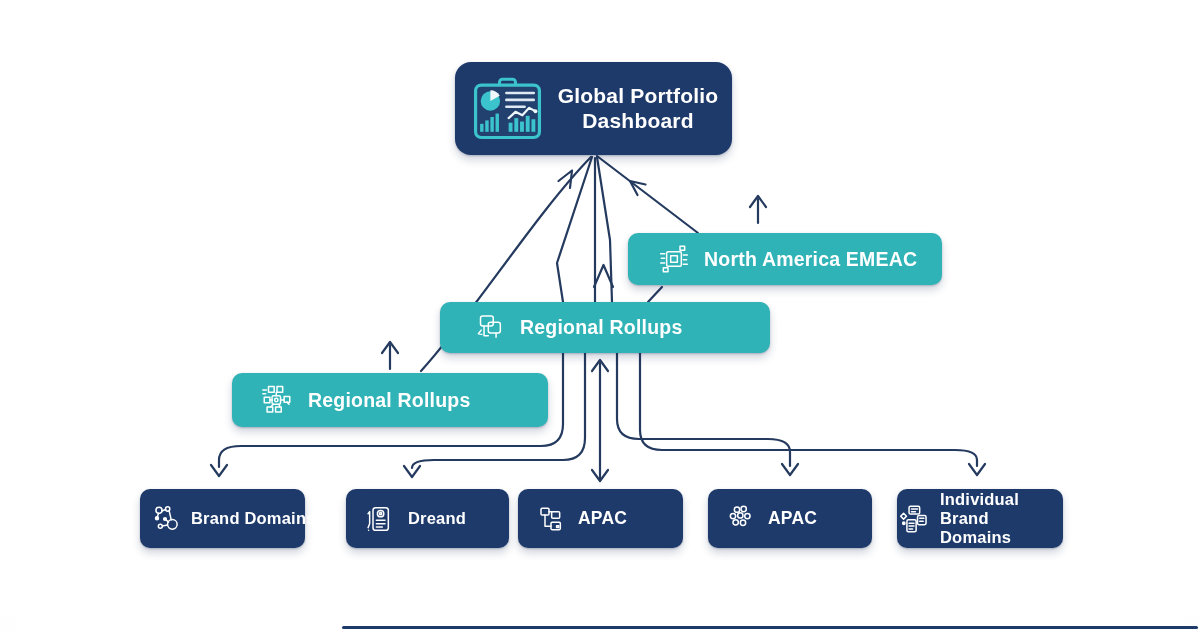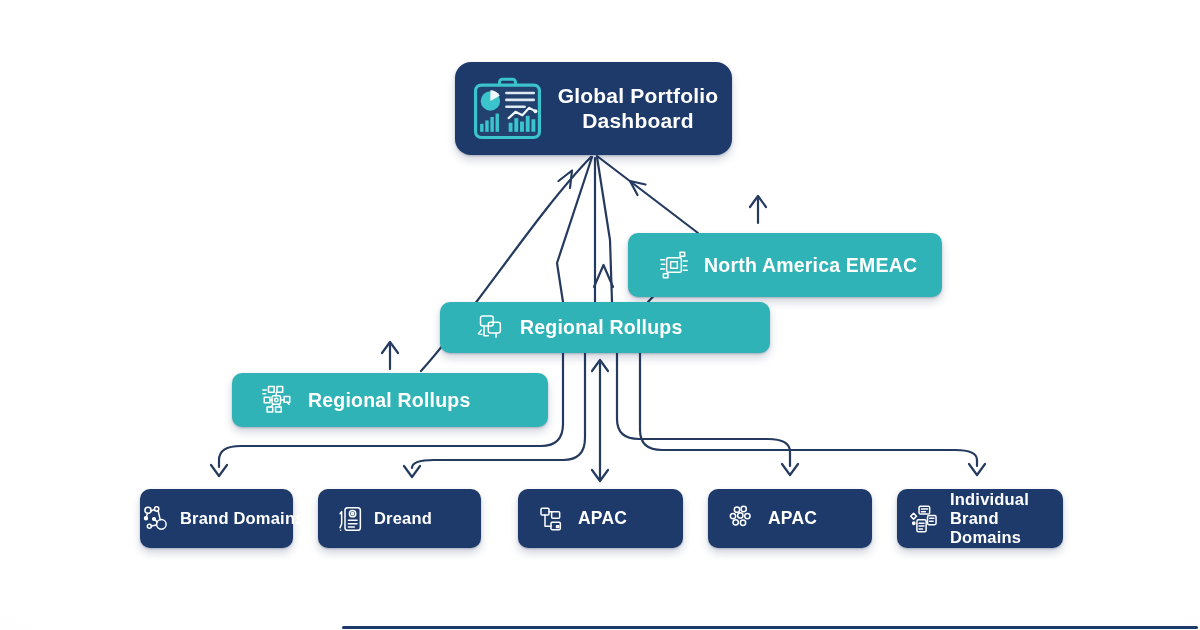--- a/index.html
+++ b/index.html
@@ -17,29 +17,29 @@
     box-sizing:border-box;
   }
   .navy{background:var(--navy,#1e3a6b);}
   .teal{background:var(--teal,#2fb3b6);}
   .node .label{white-space:nowrap;}
   .node .label.wrap{white-space:normal;line-height:1.15;}
   .ic{flex:0 0 auto;}
   .ic *{vector-effect:non-scaling-stroke;}
   .icon-stroke{stroke:#fff;stroke-width:1.5;fill:none;stroke-linecap:round;stroke-linejoin:round;}
   #n-dashboard{left:455px;top:62px;width:277px;height:93px;border-radius:16px;padding-left:16px;gap:13px;font-size:21px;text-align:center;}
-  #n-na{left:628px;top:233px;width:314px;height:64px;padding-left:30px;gap:14px;font-size:19.5px;}
+  #n-na{left:628px;top:233px;width:314px;height:52px;padding-left:30px;gap:14px;font-size:19.5px;}
   #n-rr-up{left:440px;top:302px;width:330px;height:51px;padding-left:32px;gap:14px;font-size:19.5px;}
   #n-rr-low{left:232px;top:373px;width:316px;height:54px;padding-left:28px;gap:14px;font-size:19.5px;}
   .bottom-node{top:489px;height:59px;font-size:16.5px;}
-  #n-bd{left:140px;width:153px;gap:8px;}
-  #n-dreand{left:318px;width:163px;padding-left:17px;gap:7px;}
+  #n-bd{left:140px;width:165px;padding-left:11px;gap:8px;}
+  #n-dreand{left:346px;width:163px;padding-left:17px;gap:13px;}
   #n-apac1{left:518px;width:165px;padding-left:17px;gap:11px;font-size:17.5px;}
   #n-apac2{left:708px;width:164px;padding-left:17px;gap:11px;font-size:17.5px;}
-  #n-ibd{left:897px;width:166px;padding-left:10px;gap:9px;}
+  #n-ibd{left:897px;width:166px;gap:9px;}
   #bottom-edge-line{position:absolute;left:342px;top:626px;width:856px;height:3px;background:var(--navy,#1e3a6b);border-radius:2px;}
 </style>
 </head>
 <body>
 
 <div id="canvas">
 
   <svg class="connectors" width="1200" height="630" viewBox="0 0 1200 630" aria-hidden="true">
 
     <path class="ln" d="M421 371 C470 318 537 212 591 157"></path>

